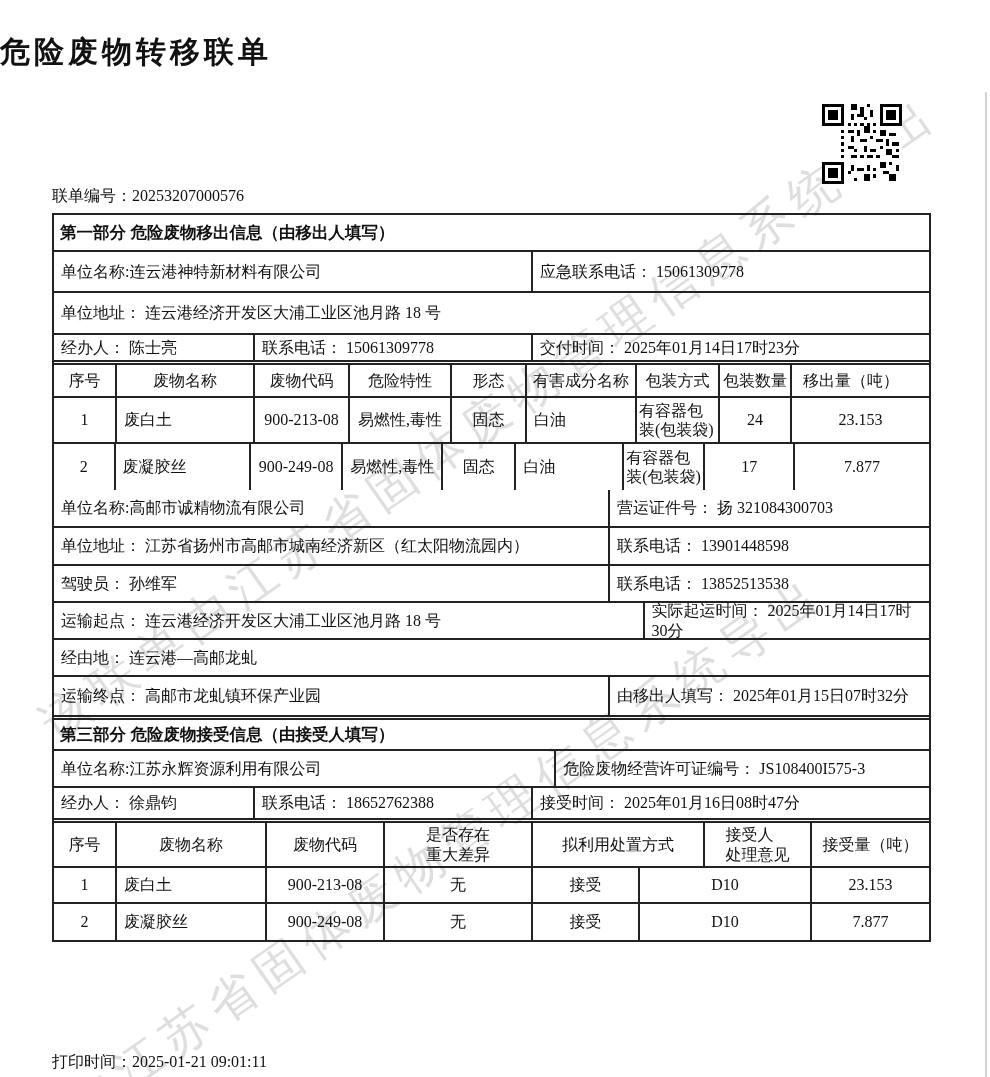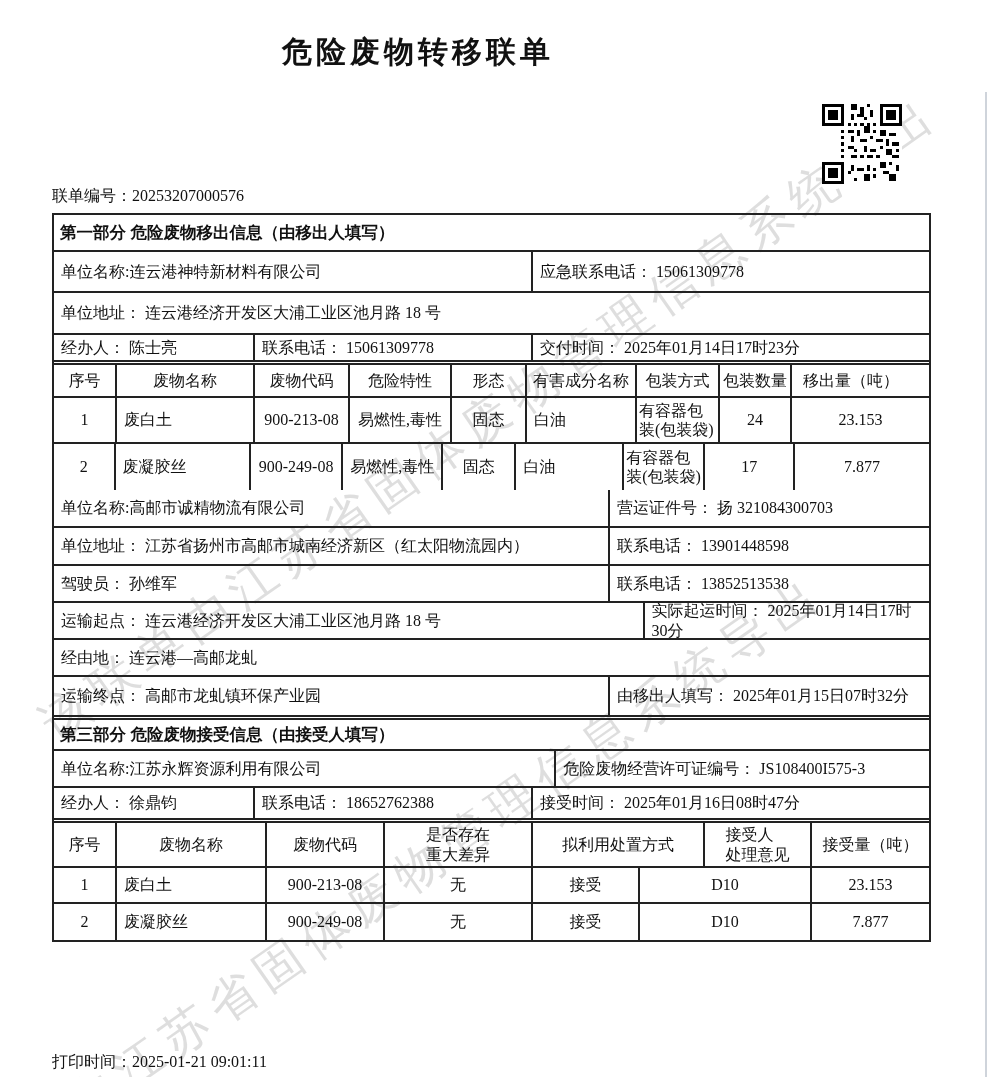--- a/index.html
+++ b/index.html
@@ -7,21 +7,21 @@
         font-family:"Liberation Serif","DejaVu Serif",serif;color:#111;}
   .layer{position:relative;z-index:1;}
   
   .wm{position:absolute;z-index:0;white-space:nowrap;font-size:48px;letter-spacing:9px;
       color:#bfbfbf;opacity:.5;transform:rotate(-35deg);transform-origin:0 0;
       font-family:"Liberation Serif","DejaVu Serif",serif;pointer-events:none;}
   .wm1{left:28px;top:702px;}
   .wm2{left:-86px;top:1182px;}
   .edge{position:absolute;left:985px;top:92px;width:2px;height:985px;background:#cfd4db;z-index:2;}
   
-  .title{position:absolute;top:32px;left:0;width:836px;text-align:center;font-size:30px;
+  .title{position:absolute;top:32px;left:0;width:836px;text-align:left;font-size:30px;
          font-weight:bold;letter-spacing:4px;font-family:"Liberation Sans","DejaVu Sans",sans-serif;}
   .qr{position:absolute;left:822px;top:104px;width:80px;height:80px;}
   .ledger{position:absolute;left:52px;top:186px;font-size:16px;}
   .printtime{position:absolute;left:52px;top:1052px;font-size:16px;}
   
   .form{position:absolute;left:52px;top:213px;width:879px;box-sizing:border-box;
         border:2px solid #222;background:transparent;}
   .row{display:flex;box-sizing:border-box;border-bottom:2px solid #222;align-items:stretch;}
   .row.nb{border-bottom:none;}
   .row.dbl{border-top:5px double #222;}

